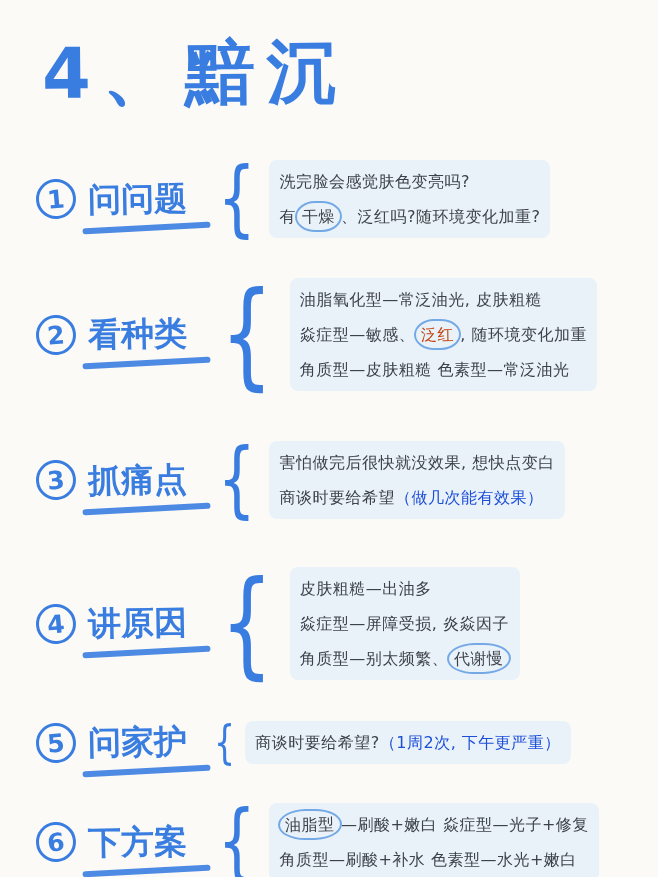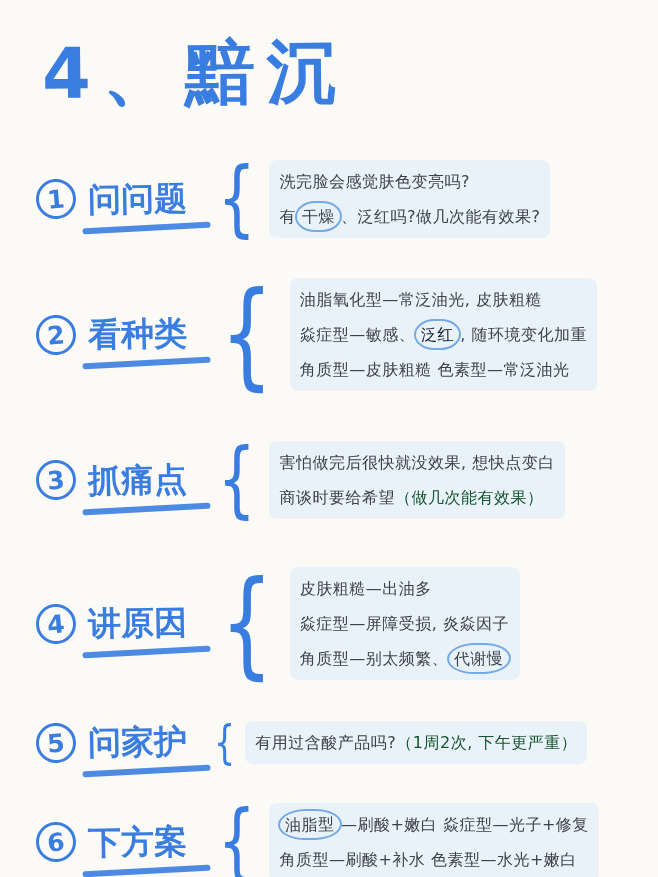--- a/index.html
+++ b/index.html
@@ -84,45 +84,45 @@
     width: fit-content;
     max-width: 404px;
     font-size: 16px;
     line-height: 35px;
     color: #3d4249;
     letter-spacing: 0.5px;
     white-space: nowrap;
   }
   .line { white-space: nowrap; }
   .seg { display: inline; }
-  .seg.blue { color: #14532d; }
+  .seg.blue { color: #1d4ed8; }
   .seg.circled, .seg.blue_circled {
     display: inline-block;
     border: 2px solid #74a9e6;
     border-radius: 50% / 58%;
     padding: 0 5px;
     margin: 0 -1px;
     line-height: 27px;
     transform: rotate(-1deg);
   }
-  .seg.blue_circled { color: #0f172a; }
+  .seg.blue_circled { color: #c2410c; }
 </style>
 </head>
 <body>
 
 <div class="page">
   <div class="title">4、黯沉</div>
   <div id="sections">
   <div class="section">
     <div class="num">1</div>
     <div class="label">问问题</div>
     <div class="brace brace-2"></div>
     <div class="content">
           <div class="line"><span class="seg plain">洗完脸会感觉肤色变亮吗?</span></div>
-          <div class="line"><span class="seg plain">有</span><span class="seg circled">干燥</span><span class="seg plain">、泛红吗?做几次能有效果?</span></div>
+          <div class="line"><span class="seg plain">有</span><span class="seg circled">干燥</span><span class="seg plain">、泛红吗?随环境变化加重?</span></div>
         </div>
   </div>
 
   <div class="section">
     <div class="num">2</div>
     <div class="label">看种类</div>
     <div class="brace brace-3"></div>
     <div class="content">
           <div class="line"><span class="seg plain">油脂氧化型—常泛油光, 皮肤粗糙</span></div>
           <div class="line"><span class="seg plain">焱症型—敏感、</span><span class="seg blue_circled">泛红</span><span class="seg plain">, 随环境变化加重</span></div>
@@ -149,21 +149,21 @@
           <div class="line"><span class="seg plain">焱症型—屏障受损, 炎焱因子</span></div>
           <div class="line"><span class="seg plain">角质型—别太频繁、</span><span class="seg circled">代谢慢</span></div>
         </div>
   </div>
 
   <div class="section">
     <div class="num">5</div>
     <div class="label">问家护</div>
     <div class="brace brace-1"></div>
     <div class="content">
-          <div class="line"><span class="seg plain">有用过含酸产品吗?</span><span class="seg blue">（1周2次, 下午更严重）</span></div>
+          <div class="line"><span class="seg plain">商谈时要给希望?</span><span class="seg blue">（1周2次, 下午更严重）</span></div>
         </div>
   </div>
 
   <div class="section">
     <div class="num">6</div>
     <div class="label">下方案</div>
     <div class="brace brace-2"></div>
     <div class="content">
           <div class="line"><span class="seg circled">油脂型</span><span class="seg plain">—刷酸+嫩白 焱症型—光子+修复</span></div>
           <div class="line"><span class="seg plain">角质型—刷酸+补水 色素型—水光+嫩白</span></div>

